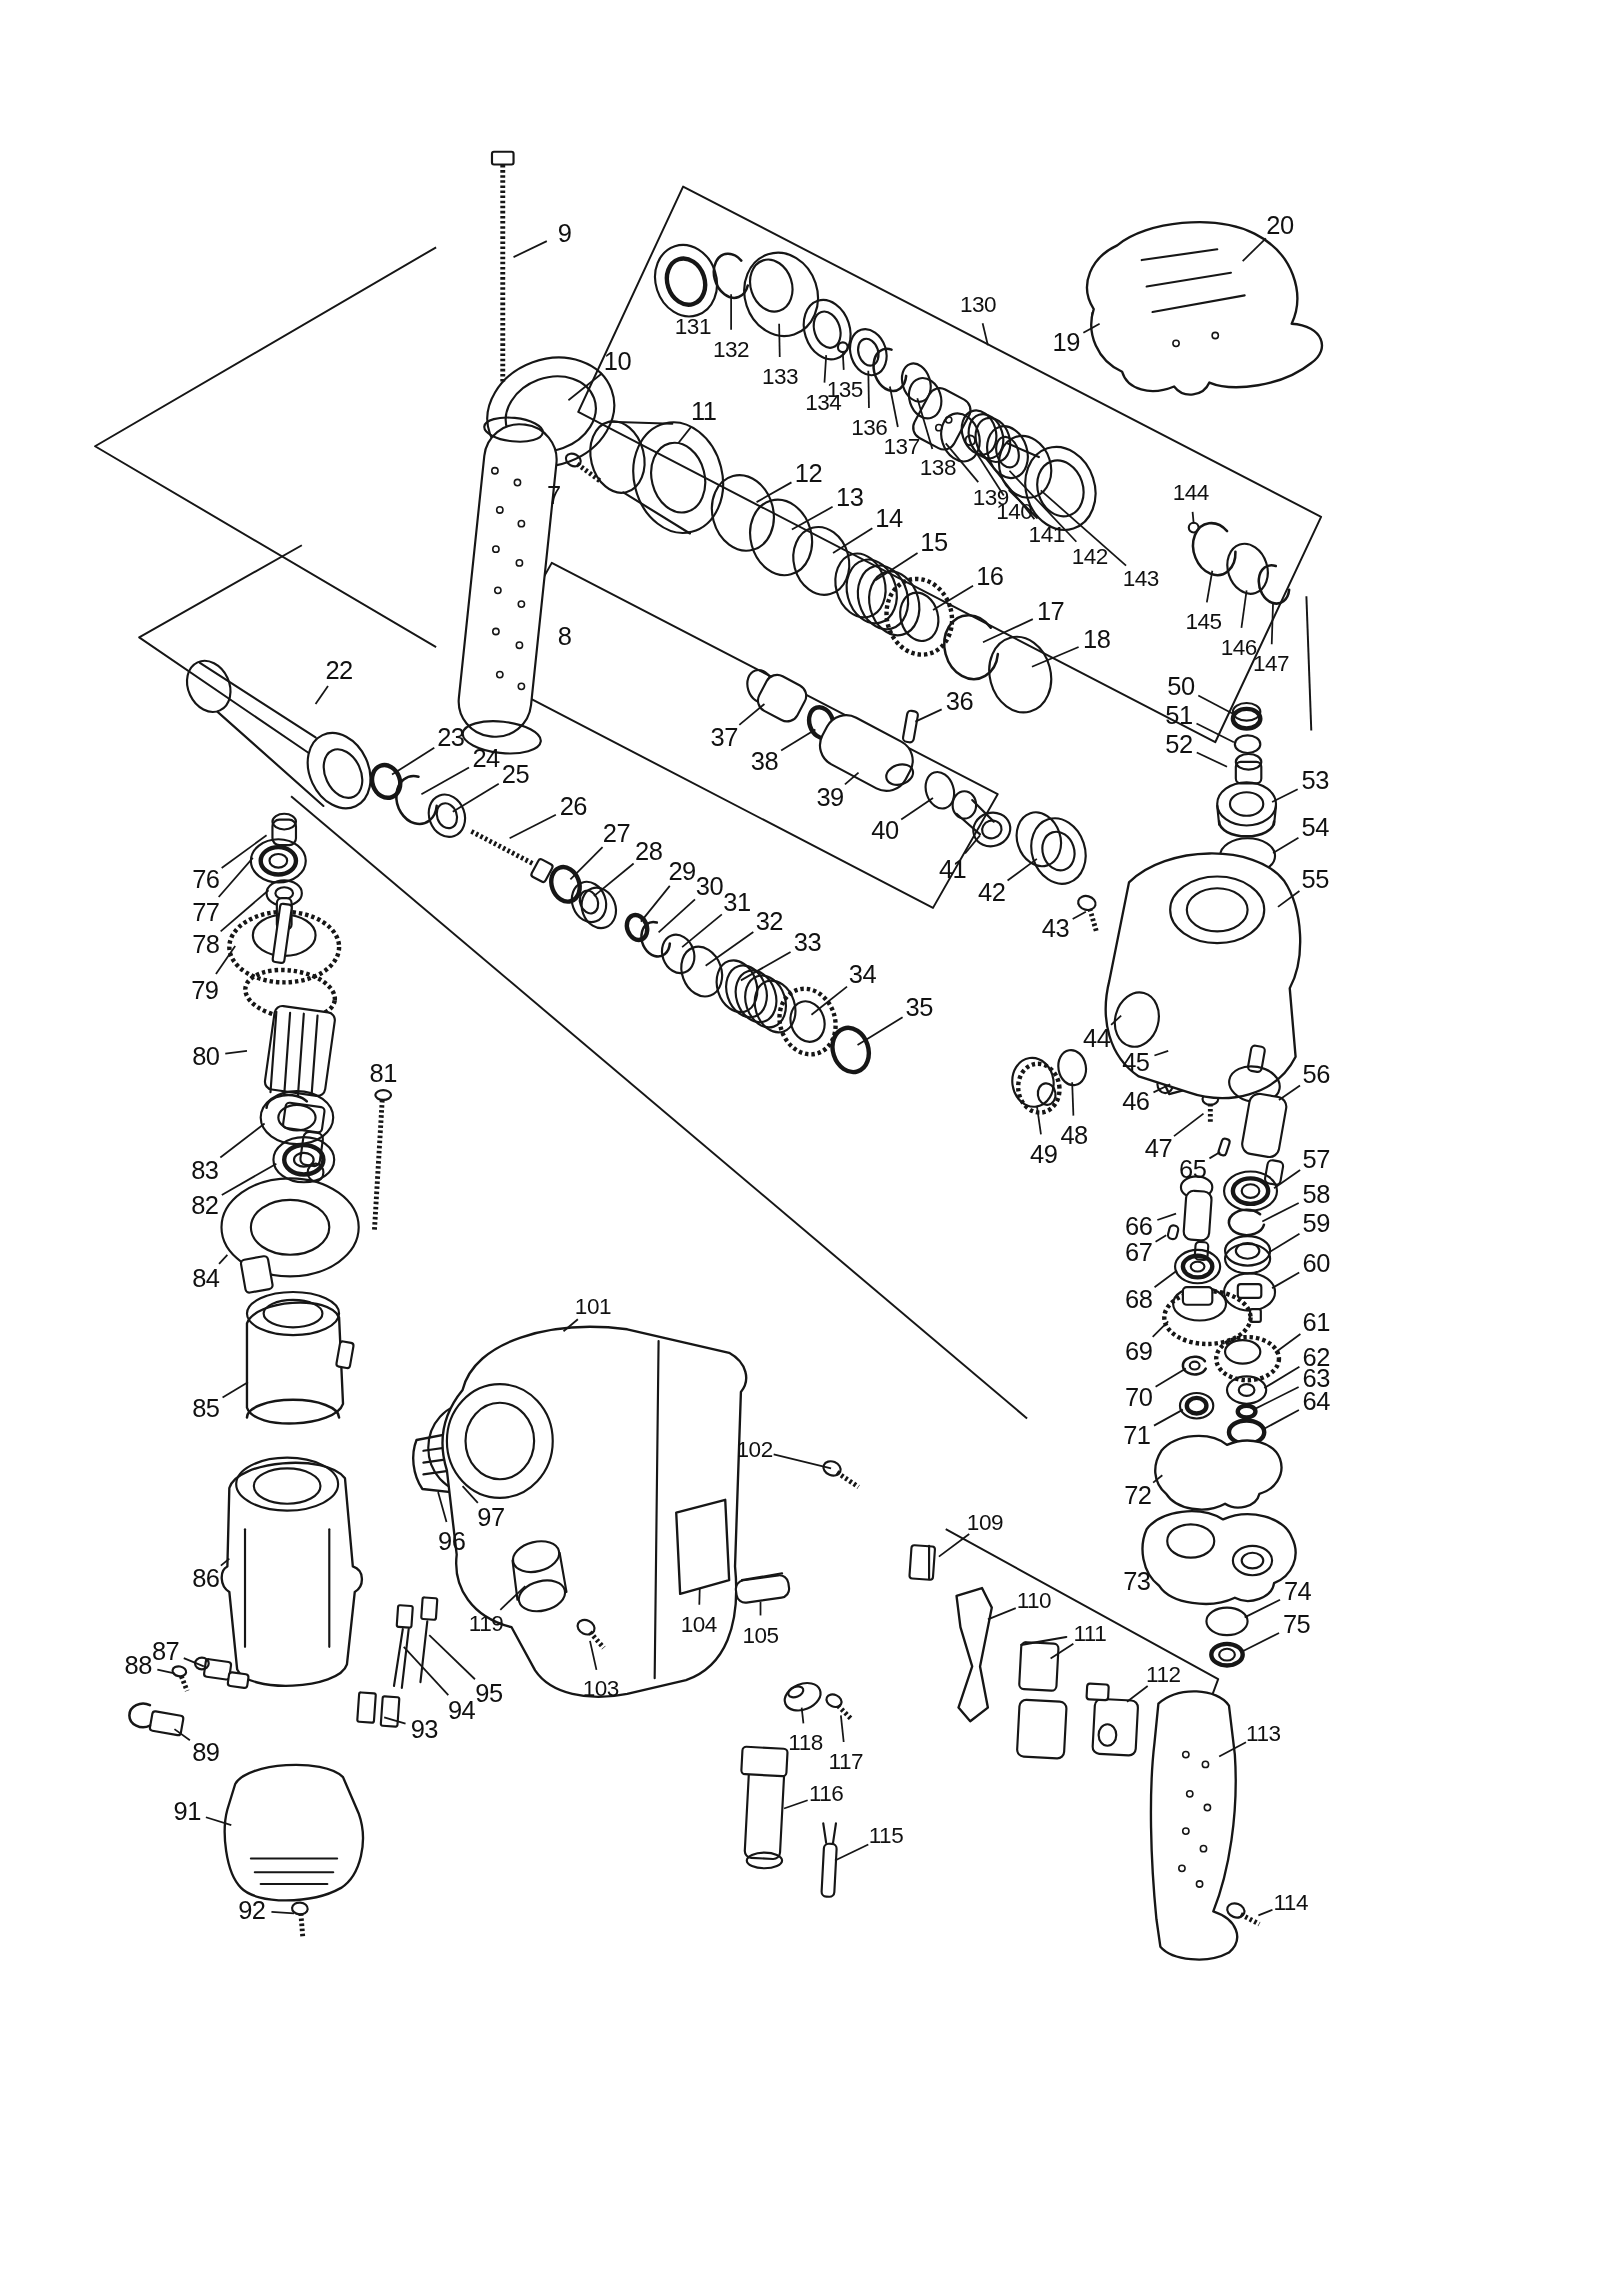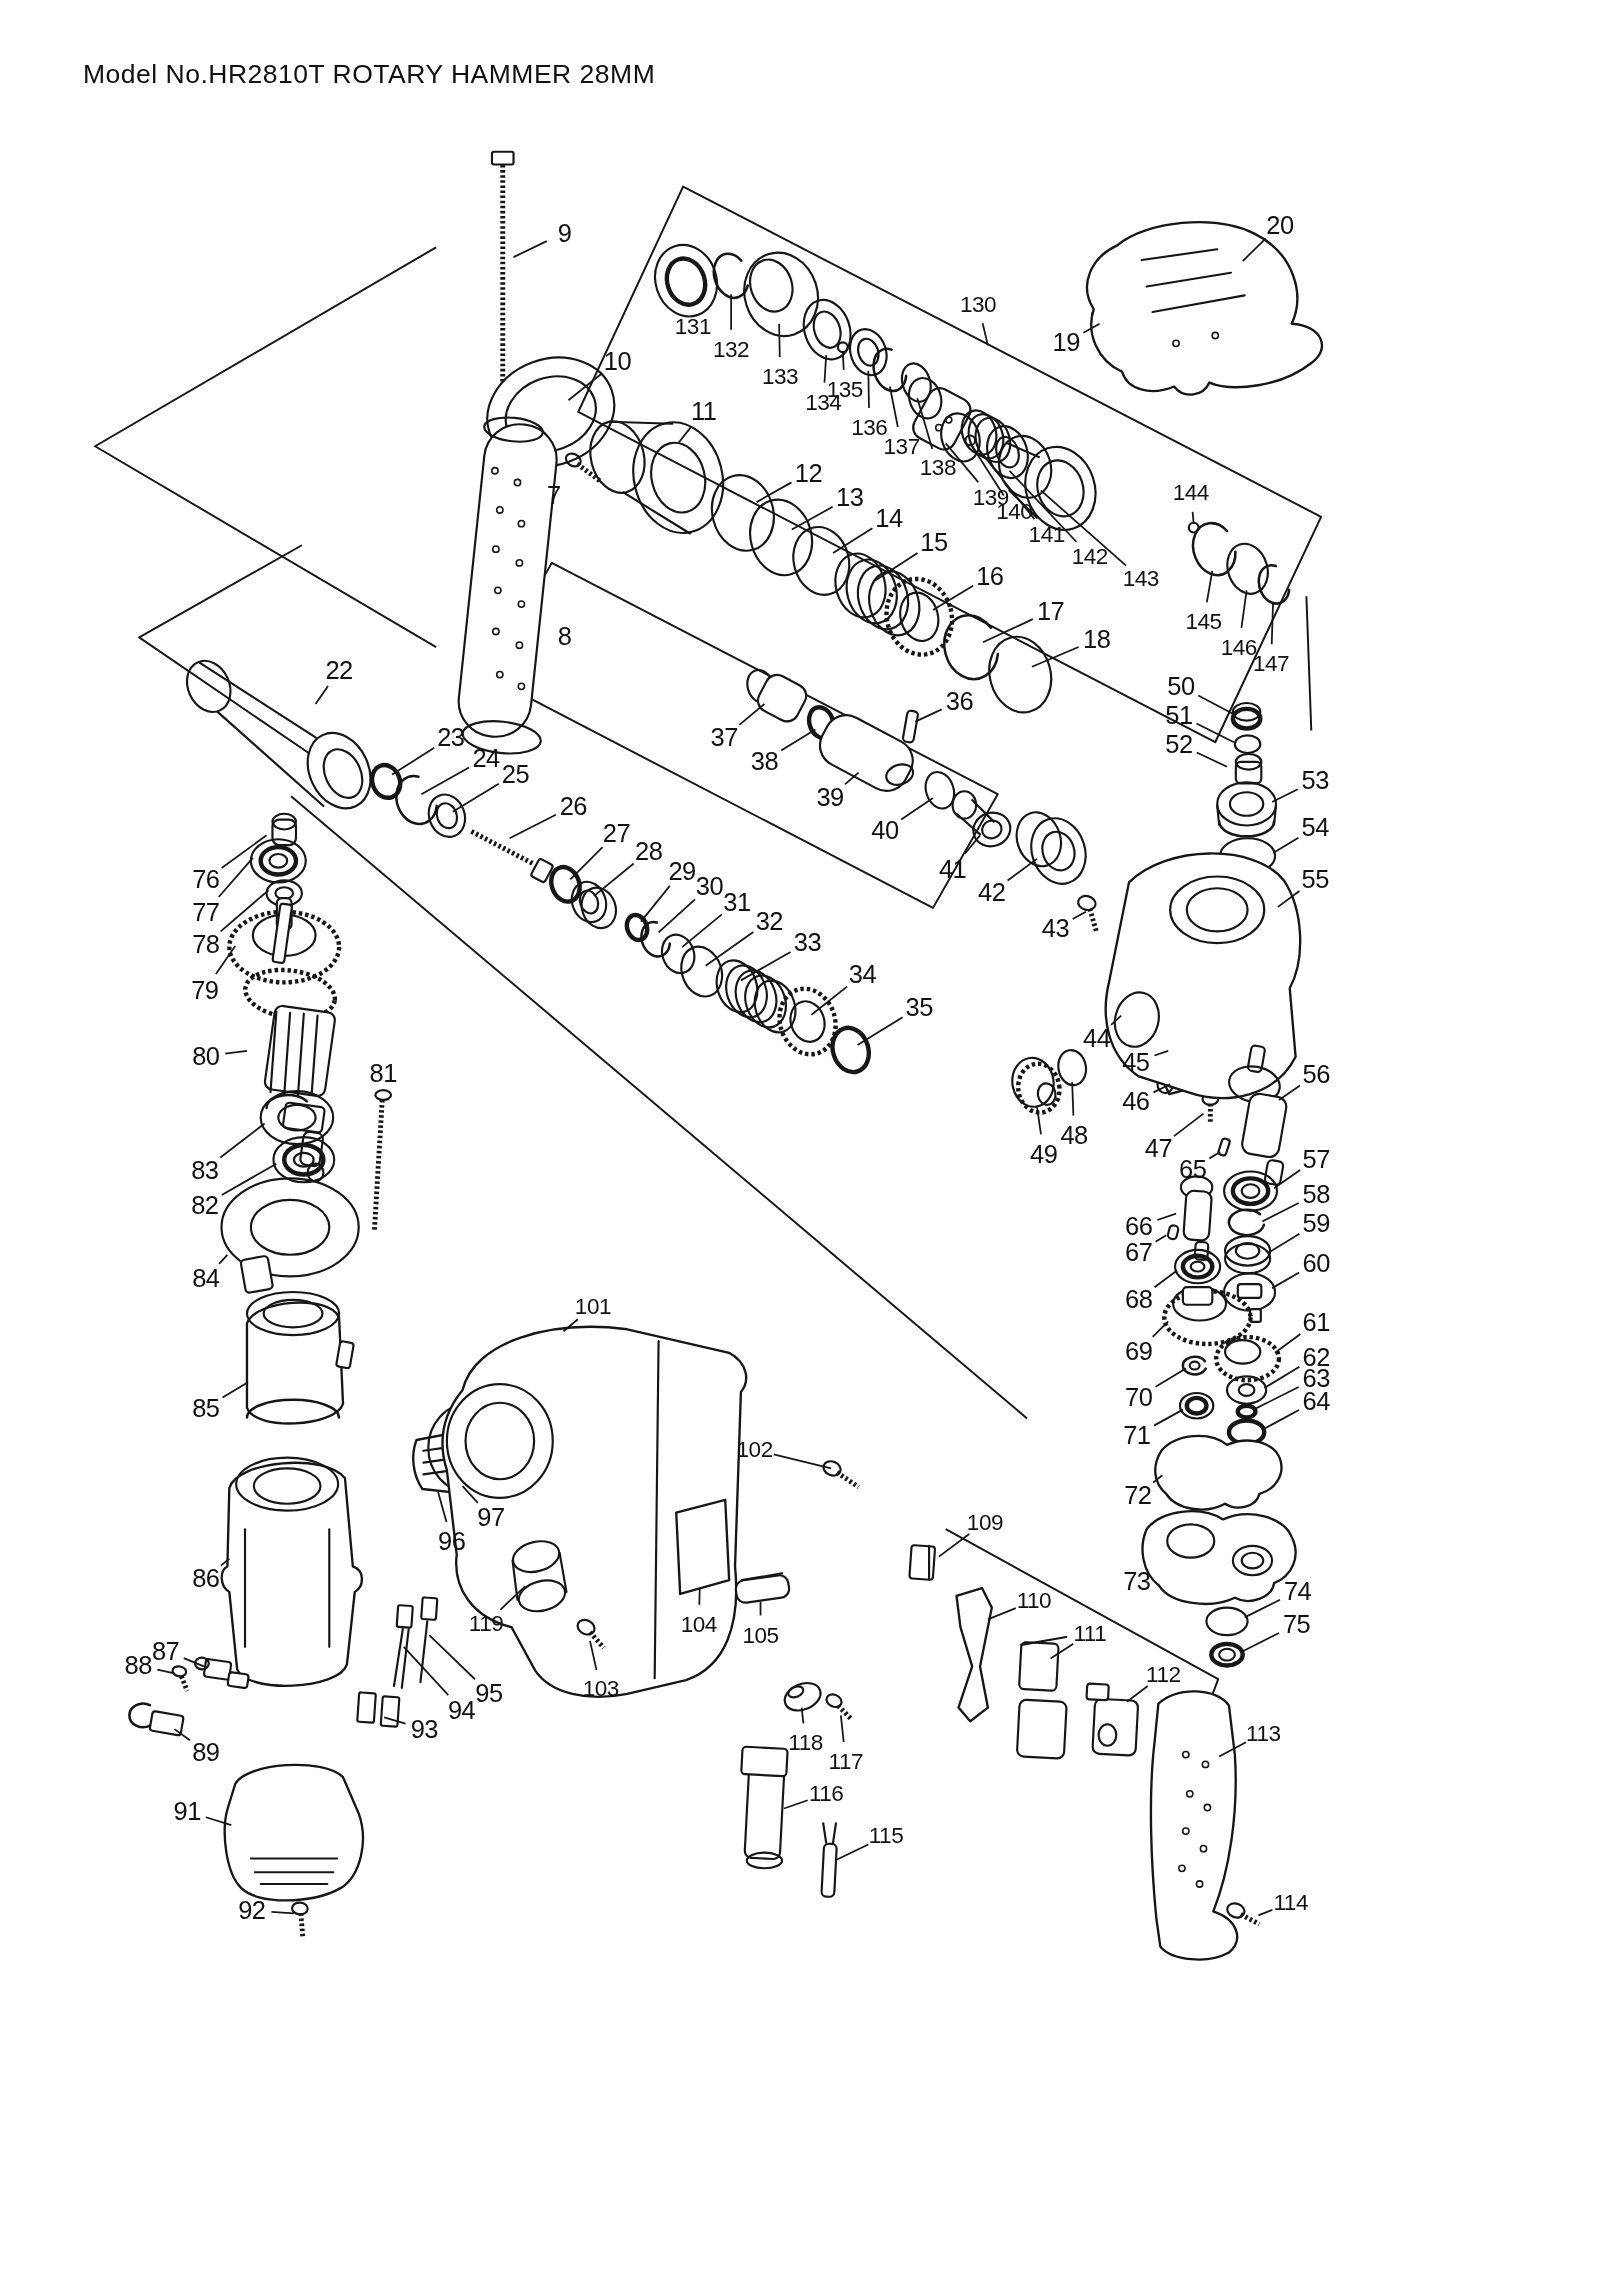--- a/index.html
+++ b/index.html
@@ -6,21 +6,20 @@
   body{width:1620px;height:2293px;position:relative;font-family:"Liberation Sans",sans-serif;}
   .page{position:absolute;inset:0;background:#fff;}
   .title{position:absolute;left:83px;top:59px;font-size:26.5px;color:#111;letter-spacing:0.5px;white-space:nowrap;}
   svg{position:absolute;left:0;top:0;}
   text{font-family:"Liberation Sans",sans-serif;fill:#111;}
 </style>
 </head>
 <body>
 
 <div class="page">
-  <div class="title">Model No.HR2810T ROTARY HAMMER 28MM</div>
   <svg id="diagram-svg" xmlns="http://www.w3.org/2000/svg" width="1620" height="2293" viewBox="0 0 1653 2339">
       <polygon points="697,190 1348,527 1240,757 590,420" fill="none" stroke="#161616" stroke-width="2" stroke-linejoin="round"></polygon>
       <polygon points="563,574 1018,810 952,926 498,690" fill="none" stroke="#161616" stroke-width="2" stroke-linejoin="round"></polygon>
       <polyline points="445,252 97,455 445,660" fill="none" stroke="#161616" stroke-width="2" stroke-linejoin="round"></polyline>
       <polyline points="308,556 142,650 315,768" fill="none" stroke="#161616" stroke-width="2" stroke-linejoin="round"></polyline>
       <polyline points="297,812 1048,1447" fill="none" stroke="#161616" stroke-width="2" stroke-linejoin="round"></polyline>
       <polyline points="965,1560 1243,1713 1230,1748" fill="none" stroke="#161616" stroke-width="2" stroke-linejoin="round"></polyline>
       <polyline points="1333,608 1338,745" fill="none" stroke="#161616" stroke-width="2" stroke-linejoin="round"></polyline>
       <g>
         <rect x="502" y="154.5" width="22" height="13" rx="2" fill="#fff" stroke="#161616" stroke-width="2.2" transform="rotate(0 513 161)"></rect>

